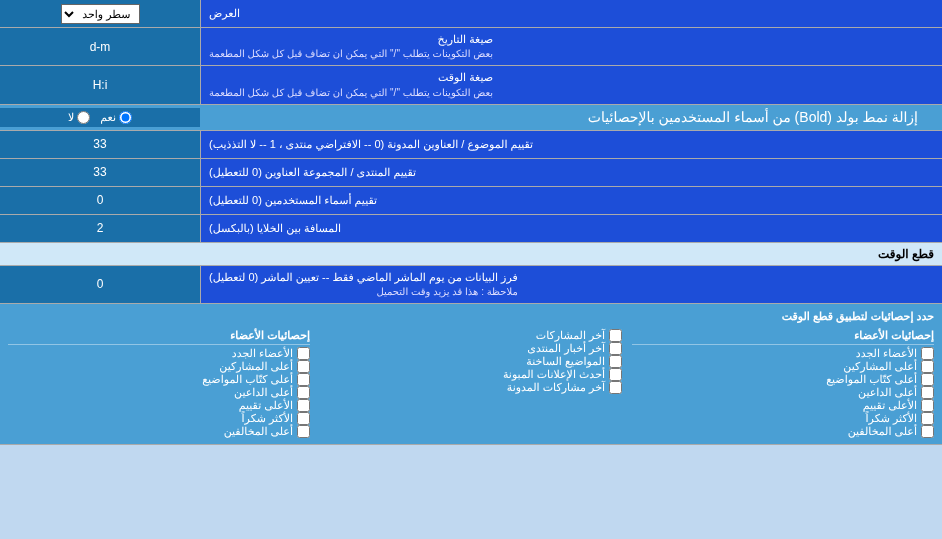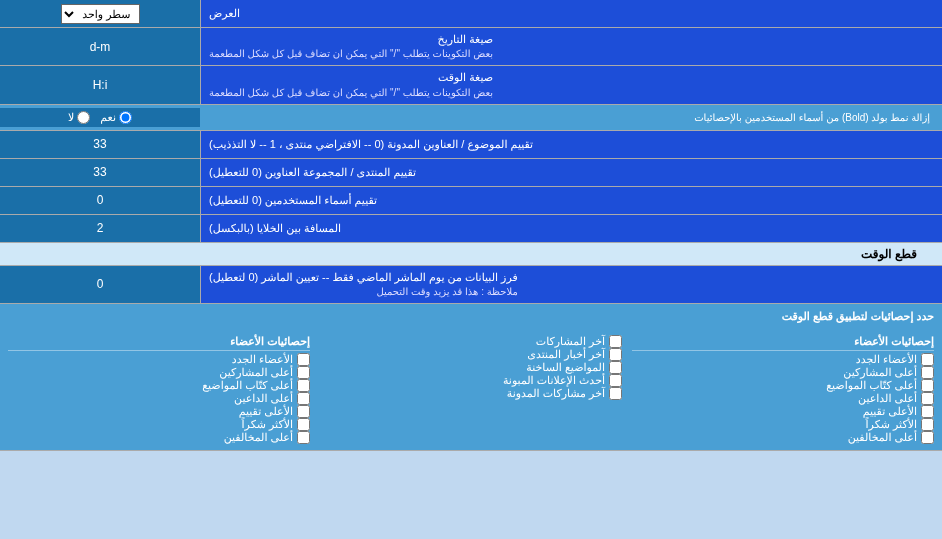--- a/index.html
+++ b/index.html
@@ -59,42 +59,42 @@
       color: #fff;
       font-size: 12px;
       text-align: center;
       width: 100%;
       outline: none;
     }
 
     .section-header {
       background: #d0e8f8;
       color: #000;
-      padding: 4px 25px;
+      padding: 4px 8px;
       font-weight: bold;
       font-size: 12px;
       text-align: right;
       border-bottom: 1px solid #aaa;
       width: 100%;
     }
 
     .radio-row {
       display: flex;
       align-items: center;
       border-bottom: 1px solid #aaa;
       min-height: 26px;
       background: #4a9fd4;
     }
 
     .radio-label {
       color: #fff;
-      padding: 3px 12px;
+      padding: 3px 24px;
       flex: 1;
       text-align: right;
-      font-size: 10px;
+      font-size: 14px;
     }
 
     .radio-cell {
       background: #1a6fa8;
       padding: 3px 10px;
       width: 200px;
       display: flex;
       align-items: center;
       justify-content: center;
       gap: 10px;
@@ -113,21 +113,21 @@
     .checkboxes-container {
       background: #4a9fd4;
       padding: 6px 8px;
       border-bottom: 1px solid #aaa;
     }
 
     .checkboxes-title {
       color: #fff;
       font-size: 11px;
       text-align: right;
-      margin-bottom: 12px;
+      margin-bottom: 6px;
       font-weight: bold;
     }
 
     .checkboxes-grid {
       display: grid;
       grid-template-columns: 1fr 1fr 1fr;
       gap: 4px 10px;
     }
 
     .checkbox-column {

